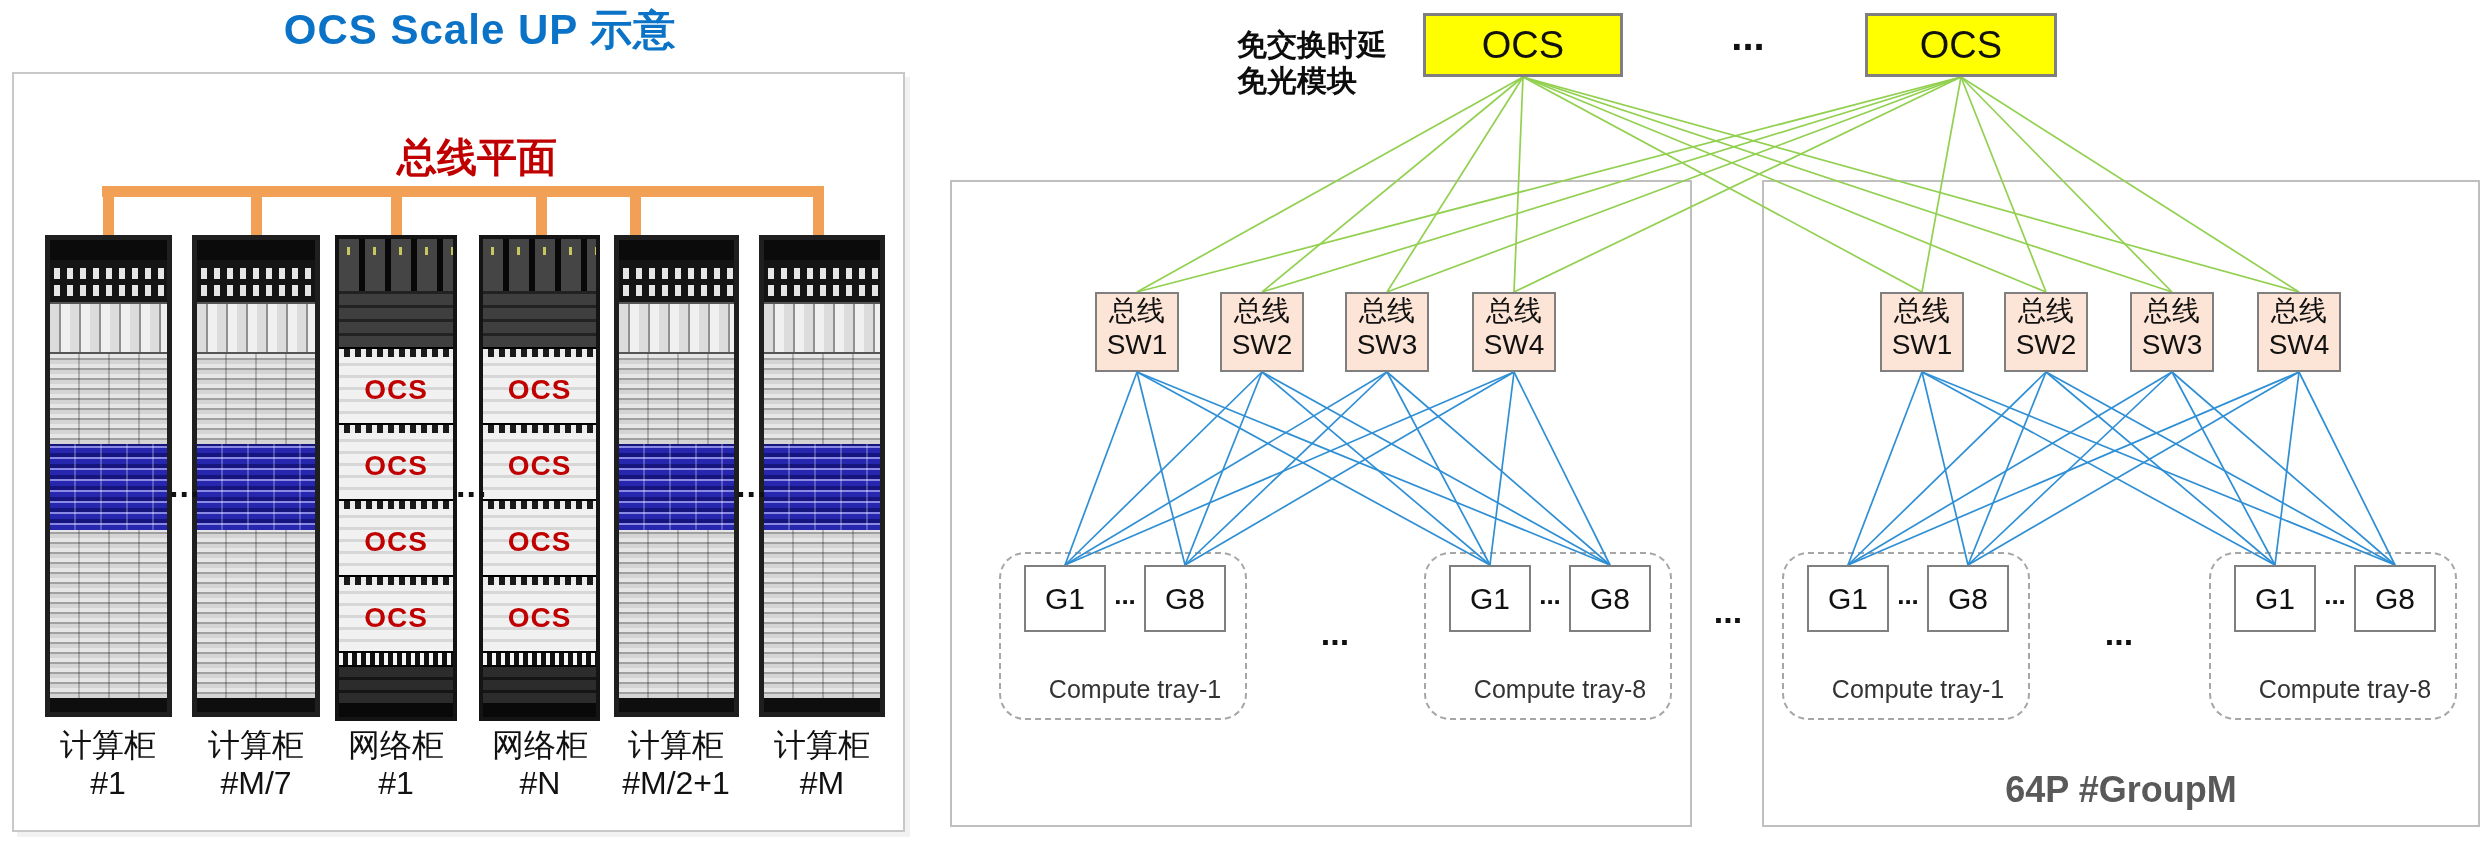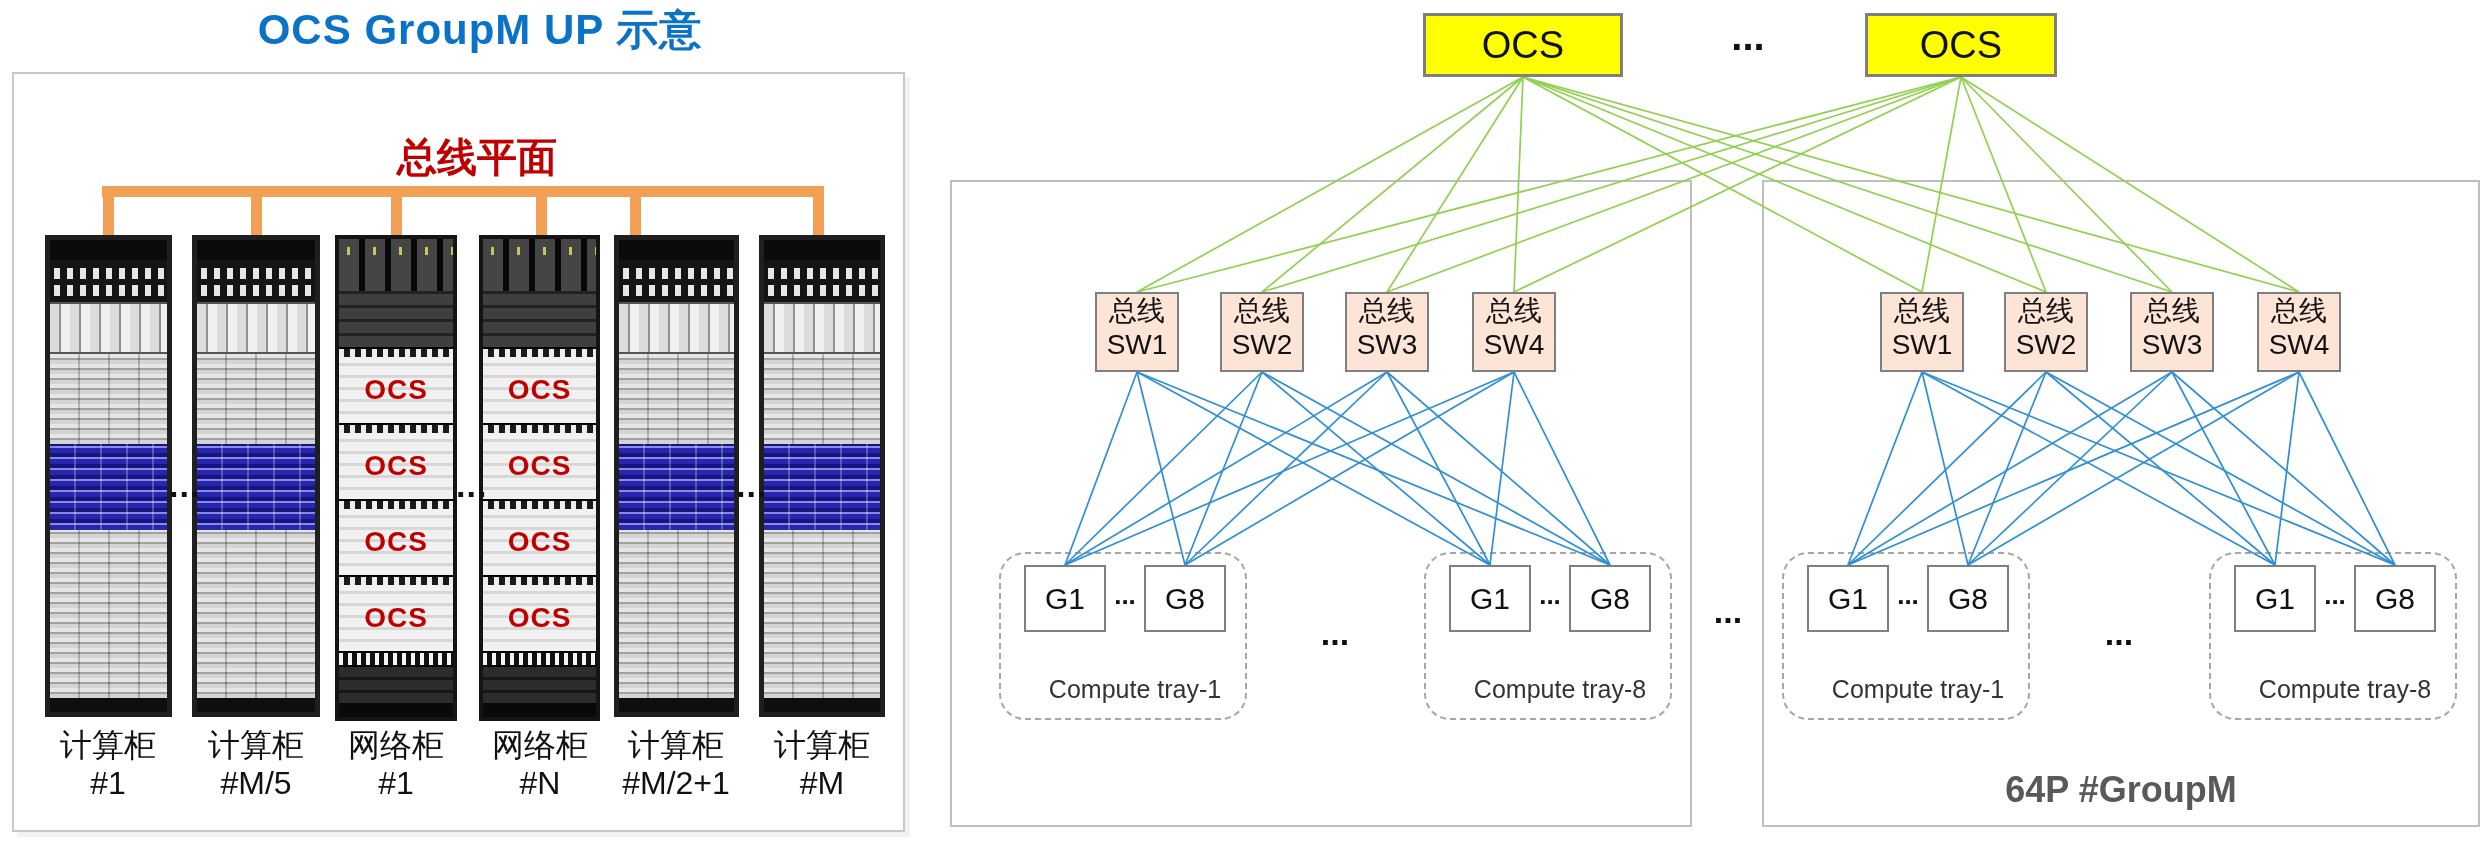--- a/index.html
+++ b/index.html
@@ -107,21 +107,21 @@
     font-size:36px;font-weight:bold;color:var(--gray-label);}
   #wires{position:absolute;left:0;top:0;width:2491px;height:842px;z-index:4;pointer-events:none;}
   .wire-green{stroke:var(--green);stroke-width:1.7;fill:none;}
   .wire-blue{stroke:var(--blue);stroke-width:1.7;fill:none;}
 </style>
 </head>
 <body>
 
 <div id="canvas">
 
-  <div class="title">OCS GroupM UP 示意</div>
+  <div class="title">OCS Scale UP 示意</div>
 
   <div class="panel">
     <div class="bus-label">总线平面</div>
 
     <div class="bus-h"></div>
     <div class="bus-v" style="left:89px"></div>
     <div class="bus-v" style="left:237px"></div>
     <div class="bus-v" style="left:377px"></div>
     <div class="bus-v" style="left:522px"></div>
     <div class="bus-v" style="left:616px"></div>
@@ -234,40 +234,44 @@
     <div class="rack-dots" style="left:155px;top:392px">...</div>
     <div class="rack-dots" style="left:442px;top:392px">...</div>
     <div class="rack-dots" style="left:722px;top:392px">...</div>
 
     <div class="rack-label" style="left:14px">
         <div>计算柜</div>
         <div>#1</div>
       </div>
     <div class="rack-label" style="left:162px">
         <div>计算柜</div>
-        <div>#M/5</div>
+        <div>#M/7</div>
       </div>
     <div class="rack-label" style="left:302px">
         <div>网络柜</div>
         <div>#1</div>
       </div>
     <div class="rack-label" style="left:446px">
         <div>网络柜</div>
         <div>#N</div>
       </div>
     <div class="rack-label" style="left:582px">
         <div>计算柜</div>
         <div>#M/2+1</div>
       </div>
     <div class="rack-label" style="left:728px">
         <div>计算柜</div>
         <div>#M</div>
       </div>
   </div>
 
+  <div class="anno">
+    <div>免交换时延</div>
+    <div>免光模块</div>
+  </div>
 
   <div class="ocs-box node" style="left:1423px;width:200px">OCS</div>
   <div class="dots ocs-dots">...</div>
   <div class="ocs-box node" style="left:1865px;width:192px">OCS</div>
 
   <div class="group" style="left:950px;width:742px">
     <div class="sw node" style="left:143px">
         <div>总线</div>
         <div>SW1</div>
       </div>

